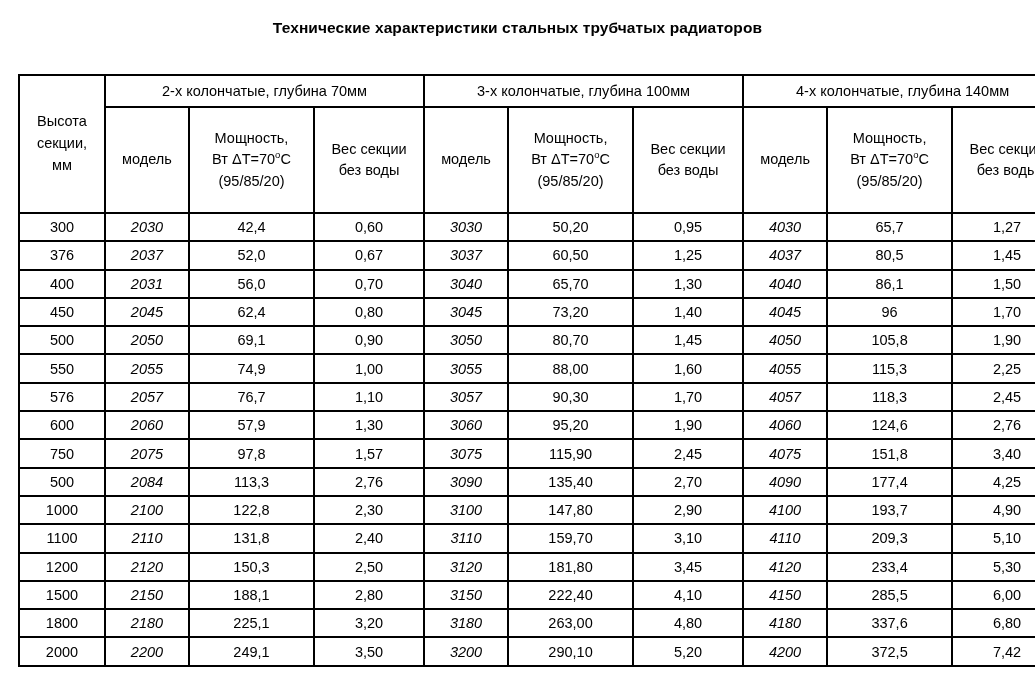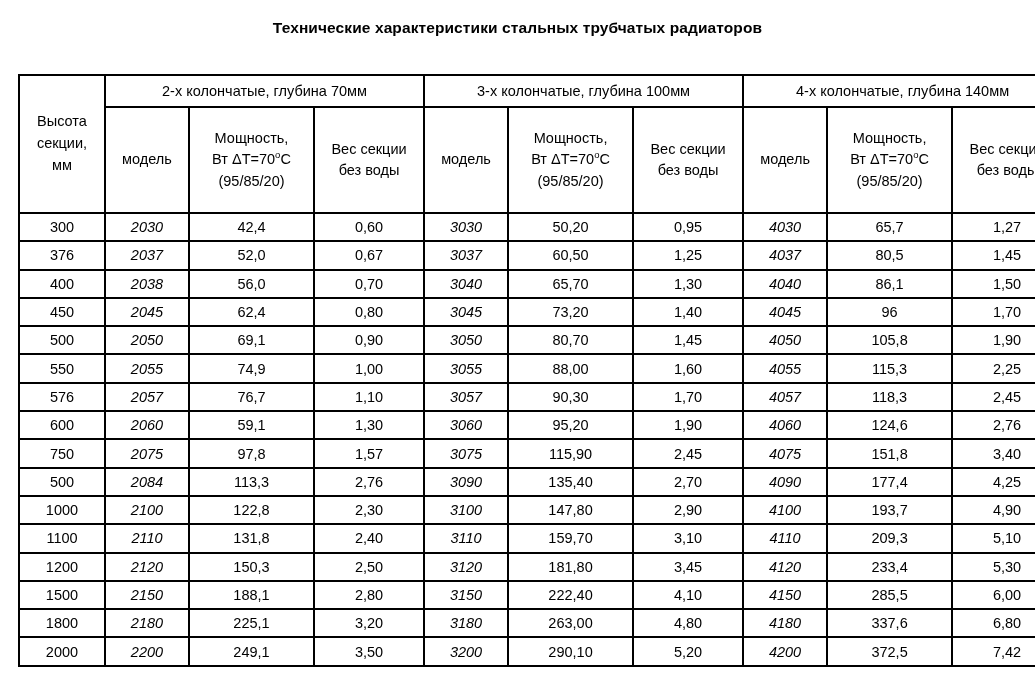--- a/index.html
+++ b/index.html
@@ -166,21 +166,21 @@
             <td>0,67</td>
             <td class="model">3037</td>
             <td>60,50</td>
             <td>1,25</td>
             <td class="model">4037</td>
             <td>80,5</td>
             <td>1,45</td>
           </tr>
           <tr>
             <td>400</td>
-            <td class="model">2038</td>
+            <td class="model">2031</td>
             <td>56,0</td>
             <td>0,70</td>
             <td class="model">3040</td>
             <td>65,70</td>
             <td>1,30</td>
             <td class="model">4040</td>
             <td>86,1</td>
             <td>1,50</td>
           </tr>
           <tr>
@@ -227,21 +227,21 @@
             <td class="model">3057</td>
             <td>90,30</td>
             <td>1,70</td>
             <td class="model">4057</td>
             <td>118,3</td>
             <td>2,45</td>
           </tr>
           <tr>
             <td>600</td>
             <td class="model">2060</td>
-            <td>59,1</td>
+            <td>57,9</td>
             <td>1,30</td>
             <td class="model">3060</td>
             <td>95,20</td>
             <td>1,90</td>
             <td class="model">4060</td>
             <td>124,6</td>
             <td>2,76</td>
           </tr>
           <tr>
             <td>750</td>

